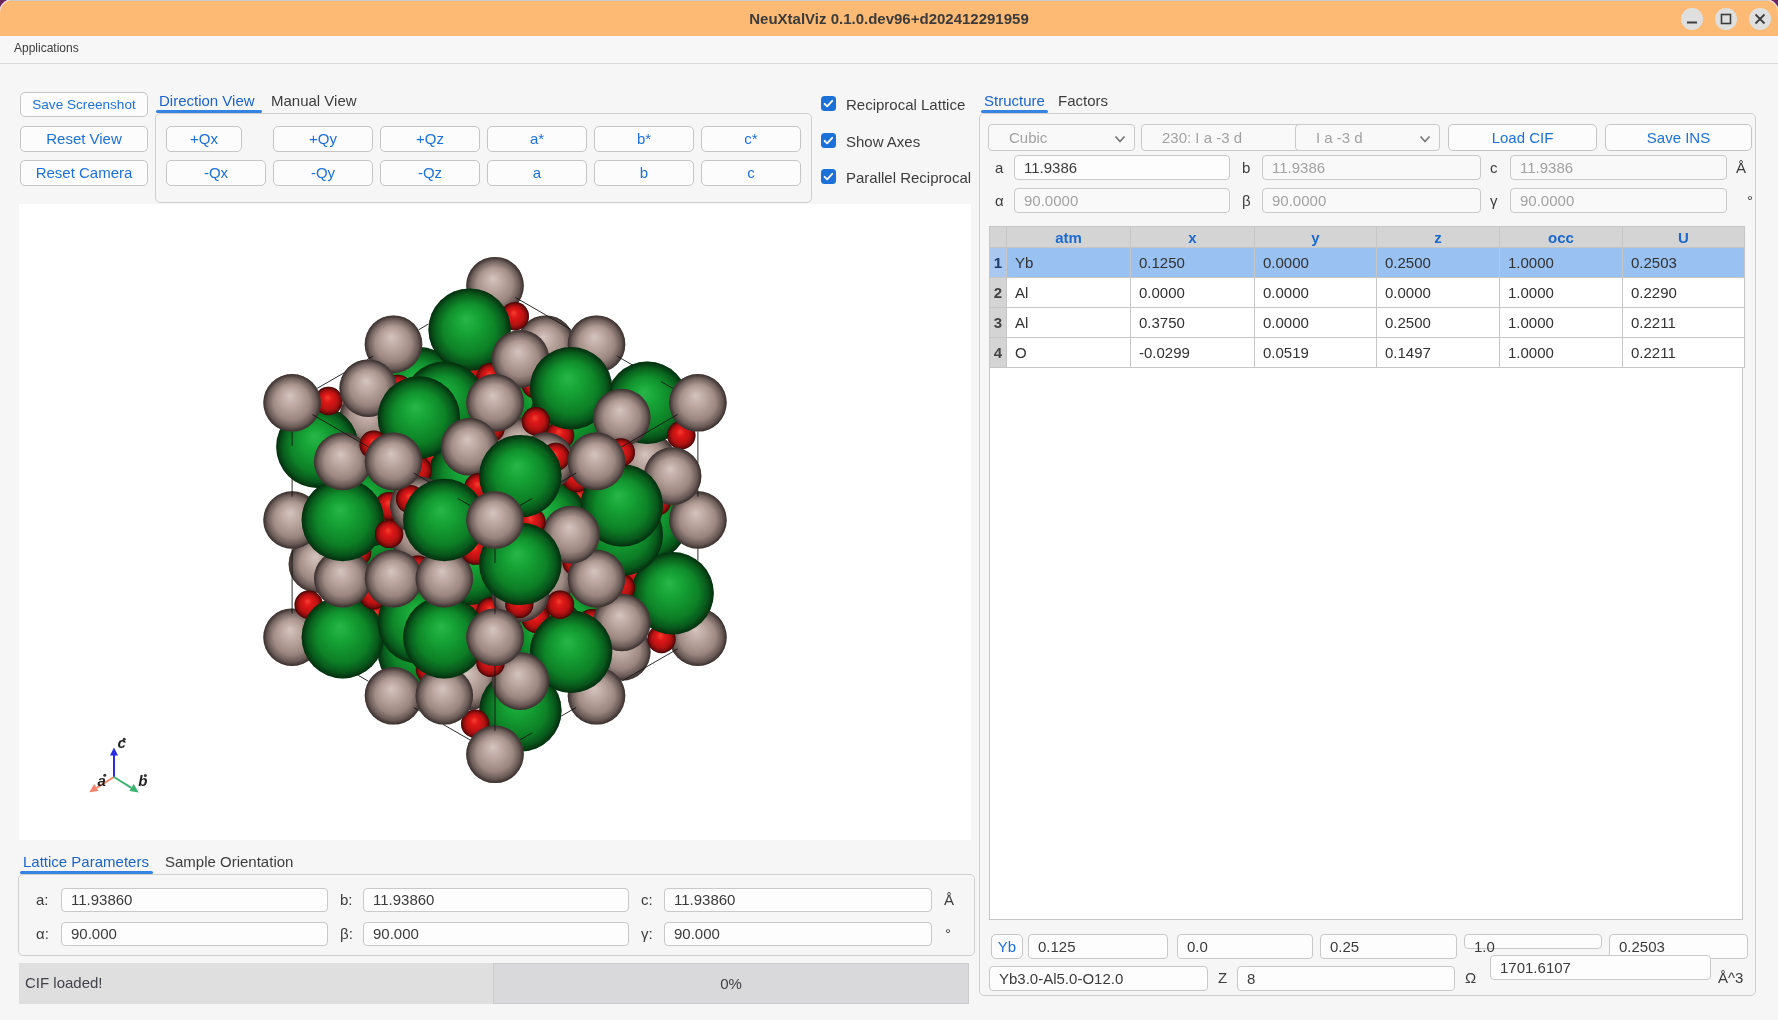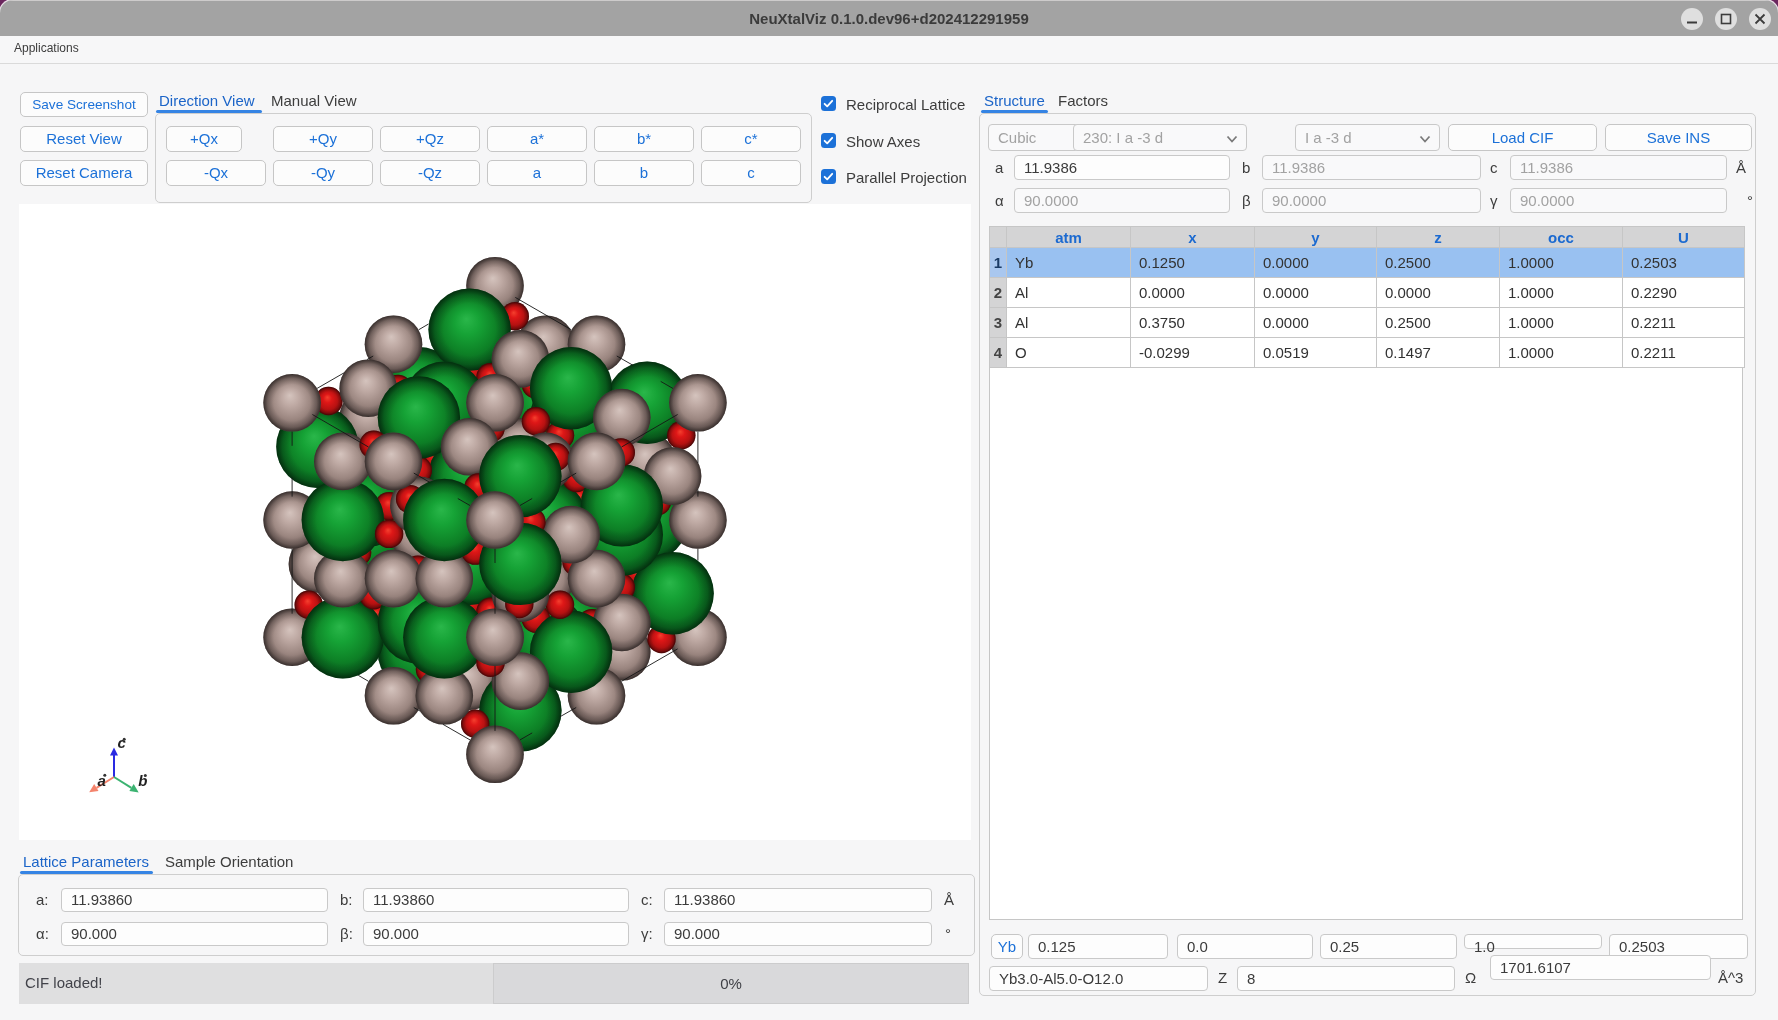--- a/index.html
+++ b/index.html
@@ -1,35 +1,35 @@
 <!DOCTYPE html>
 <html><head><meta charset="utf-8">
 <style>
 *{margin:0;padding:0;box-sizing:border-box}
 html,body{width:1778px;height:1020px;overflow:hidden}
 body{background:#6b265e;font-family:"Liberation Sans",sans-serif;position:relative}
 .win{position:absolute;inset:0;background:#f6f6f7;border-radius:13px 13px 0 0;overflow:hidden;box-shadow:0 0 0 1.2px rgba(255,255,255,.85)}
-.titlebar{position:absolute;left:0;top:0;width:100%;height:48px;background:#a3a3a3;border-bottom:1px solid #0f172a;border-top:1px solid #cdcbcb}
+.titlebar{position:absolute;left:0;top:0;width:100%;height:48px;background:#fdba74;border-bottom:1px solid #0f172a;border-top:1px solid #cdcbcb}
 .title{position:absolute;width:100%;text-align:center;top:9px;font-size:15px;font-weight:bold;color:#3b3b3b}
 .wbtn{position:absolute;top:7px;width:22px;height:22px;border-radius:50%;background:#dfdfdf;color:#333}
 .menubar{position:absolute;left:0;top:36px;width:100%;height:28px;background:#f7f7f8;border-bottom:1px solid #dadada}
 .menubar span{position:absolute;left:14px;top:5px;font-size:12px;color:#3c3c3c}
 .btn{position:absolute;background:#fcfcfc;border:1px solid #c6c6c6;border-radius:5px;color:#1c71d8;font-size:15px;text-align:center;line-height:23px}
 .tabtxt{position:absolute;font-size:15px;color:#3d3d3d}
 .tabsel{color:#1b64c8}
 .tabline{position:absolute;height:3px;background:#3584e4;border-radius:2px}
 .gbox{position:absolute;border:1px solid #cecece;border-radius:5px}
 .cb{position:absolute;width:15px;height:15px;background:#1c71d8;border-radius:3.5px}
 .cb svg{position:absolute;left:1px;top:1px}
 .cblab{position:absolute;font-size:15px;color:#3d3d3d}
 .viewport{position:absolute;left:19px;top:204px;width:952px;height:636px;background:#fff}
 .field,.dfield{position:absolute;background:#fdfdfd;border:1px solid #c9c9c9;border-radius:4px;font-size:15px;color:#3b3b3b;padding-left:9px;line-height:22px}
 .dfield{background:#f9f9fa;color:#a2a2a2}
 .lab{position:absolute;font-size:15px;color:#3c3c3c}
-.combo{position:absolute;background:#f9f9fa;border:1px solid #c9c9c9;border-radius:4px;font-size:15px;color:#a2a2a2;padding-left:9px;line-height:25px}
+.combo{position:absolute;background:#f9f9fa;border:1px solid #c9c9c9;border-radius:4px;font-size:15px;color:#a2a2a2;padding-left:20px;line-height:25px}
 .chev{position:absolute;width:12px;height:8px}
 table.atoms{position:absolute;border-collapse:collapse;table-layout:fixed;font-size:15px;color:#323232;background:#fff}
 table.atoms td,table.atoms th{border:1px solid #c6c6c6;padding:0 0 0 8px;text-align:left;font-weight:normal;height:30px}
 table.atoms th{background:#d4d4d5;color:#1c6ad0;font-weight:bold;text-align:center;height:21px;padding:0}
 table.atoms td.n{background:#d4d4d5;padding:0;text-align:center;font-weight:bold;color:#444;width:16px}
 tr.sel td{background:#99c1f1}
 tr.sel td.n{background:#a9c7ef;color:#1a3b66}
 .statusbar{position:absolute;left:19px;top:963px;width:950px;height:41px;background:#dfdfe0}
 .progress{position:absolute;left:474px;top:0;width:476px;height:41px;background:#d9d9db;border:1px solid #cccccd}
 svg.scene{position:absolute;left:0;top:0}
@@ -82,21 +82,21 @@
       <svg width="13" height="13" viewBox="0 0 13 13">
         <path d="M2.6 6.8l2.6 2.6 5-5.6" fill="none" stroke="#fff" stroke-width="1.8" stroke-linecap="round" stroke-linejoin="round"></path>
       </svg>
     </div>
     <div class="cblab" style="left:846px;top:133px">Show Axes</div>
  <div class="cb" style="left:821px;top:169px">
       <svg width="13" height="13" viewBox="0 0 13 13">
         <path d="M2.6 6.8l2.6 2.6 5-5.6" fill="none" stroke="#fff" stroke-width="1.8" stroke-linecap="round" stroke-linejoin="round"></path>
       </svg>
     </div>
-    <div class="cblab" style="left:846px;top:169px">Parallel Projection</div>
+    <div class="cblab" style="left:846px;top:169px">Parallel Reciprocal</div>
 
  <div class="viewport">
   <svg class="scene" width="952" height="636" viewBox="0 0 952 636">
    <defs>
     <radialGradient id="gYb" cx="0.5" cy="0.5" r="0.5" fx="0.46" fy="0.37">
      <stop offset="0%" stop-color="#2ab74a"></stop>
             <stop offset="30%" stop-color="#16a336"></stop>
      <stop offset="65%" stop-color="#0e8327"></stop>
             <stop offset="100%" stop-color="#075c1d"></stop>
     </radialGradient>
@@ -598,21 +598,21 @@
  </div>
 
  <div class="tabtxt tabsel" style="left:984px;top:92px">Structure</div>
  <div class="tabtxt" style="left:1058px;top:92px">Factors</div>
  <div class="tabline" style="left:981px;top:110px;width:67px"></div>
  <div class="gbox" style="left:979px;top:113px;width:777px;height:883px"></div>
 
  <div class="combo" style="left:988px;top:124px;width:147px;height:27px">Cubic<svg class="chev" style="right:8px;top:10px" viewBox="0 0 12 8">
         <path d="M1.5 1.5l4.5 5 4.5-5" fill="none" stroke="#7a7a7a" stroke-width="1.8"></path>
       </svg></div>
- <div class="combo" style="left:1073px;top:124px;width:174px;height:27px">230: I a -3 d<svg class="chev" style="right:8px;top:10px" viewBox="0 0 12 8">
+ <div class="combo" style="left:1141px;top:124px;width:174px;height:27px">230: I a -3 d<svg class="chev" style="right:8px;top:10px" viewBox="0 0 12 8">
         <path d="M1.5 1.5l4.5 5 4.5-5" fill="none" stroke="#7a7a7a" stroke-width="1.8"></path>
       </svg></div>
  <div class="combo" style="left:1295px;top:124px;width:145px;height:27px">I a -3 d<svg class="chev" style="right:8px;top:10px" viewBox="0 0 12 8">
         <path d="M1.5 1.5l4.5 5 4.5-5" fill="none" stroke="#7a7a7a" stroke-width="1.8"></path>
       </svg></div>
  <div class="btn" style="left:1448px;top:124px;width:149px;height:27px;line-height:25px">Load CIF</div>
  <div class="btn" style="left:1605px;top:124px;width:147px;height:27px;line-height:25px">Save INS</div>
 
  <div class="lab" style="left:995px;top:159px">a</div>
  <div class="field" style="left:1014px;top:155px;width:216px;height:25px;line-height:23px">11.9386</div>

